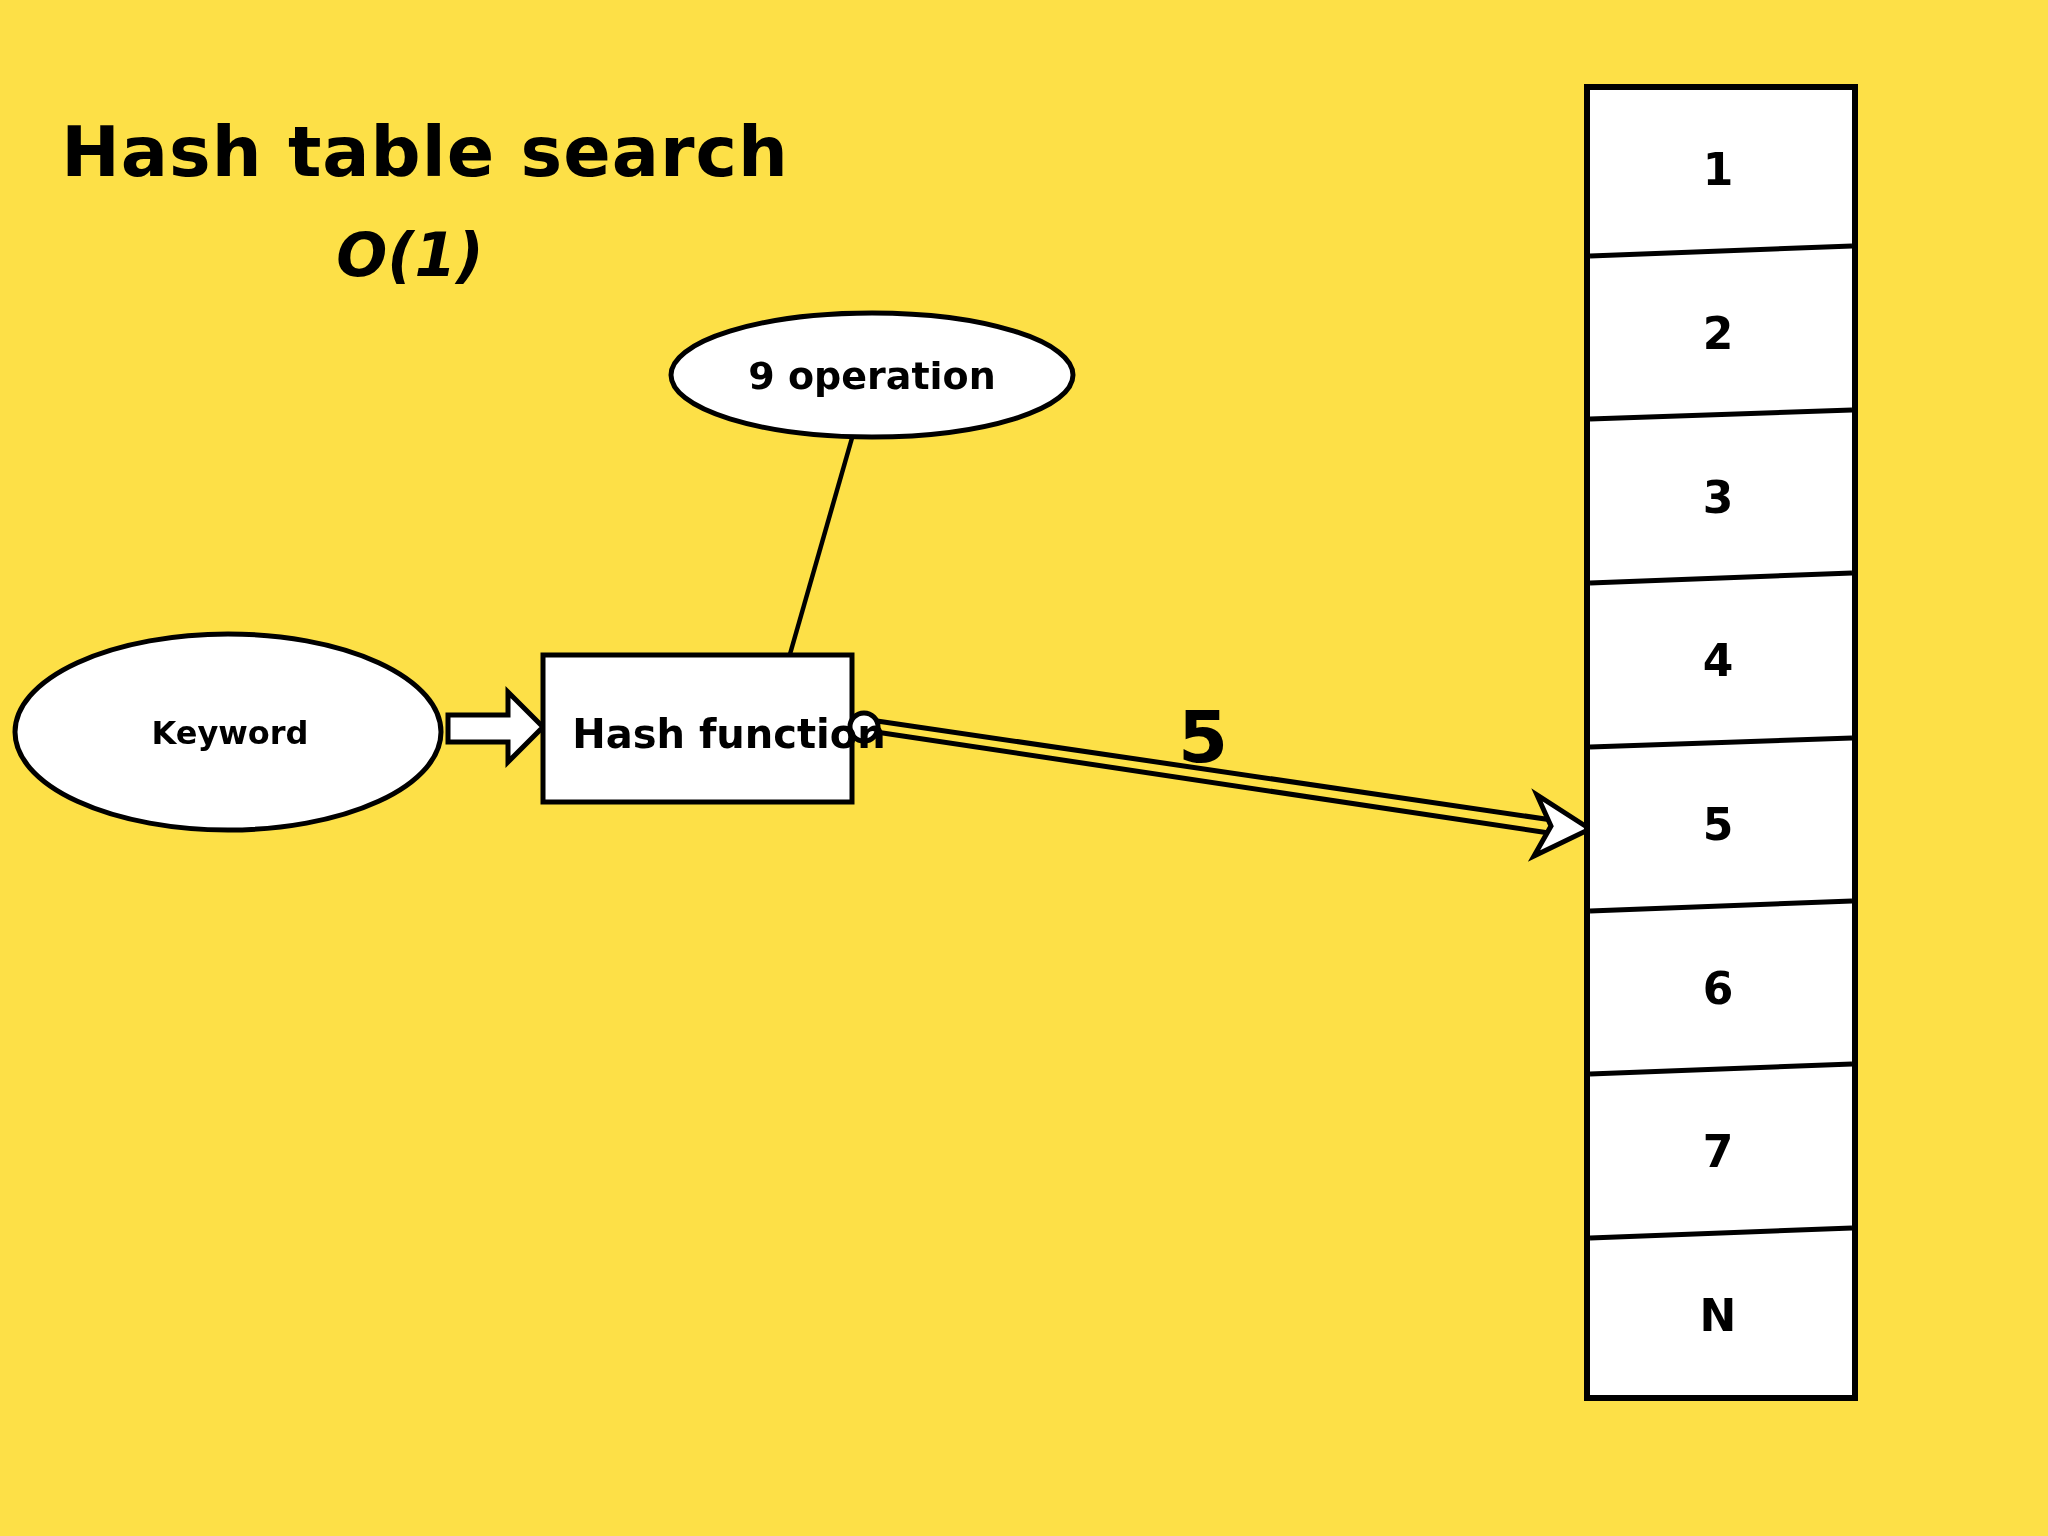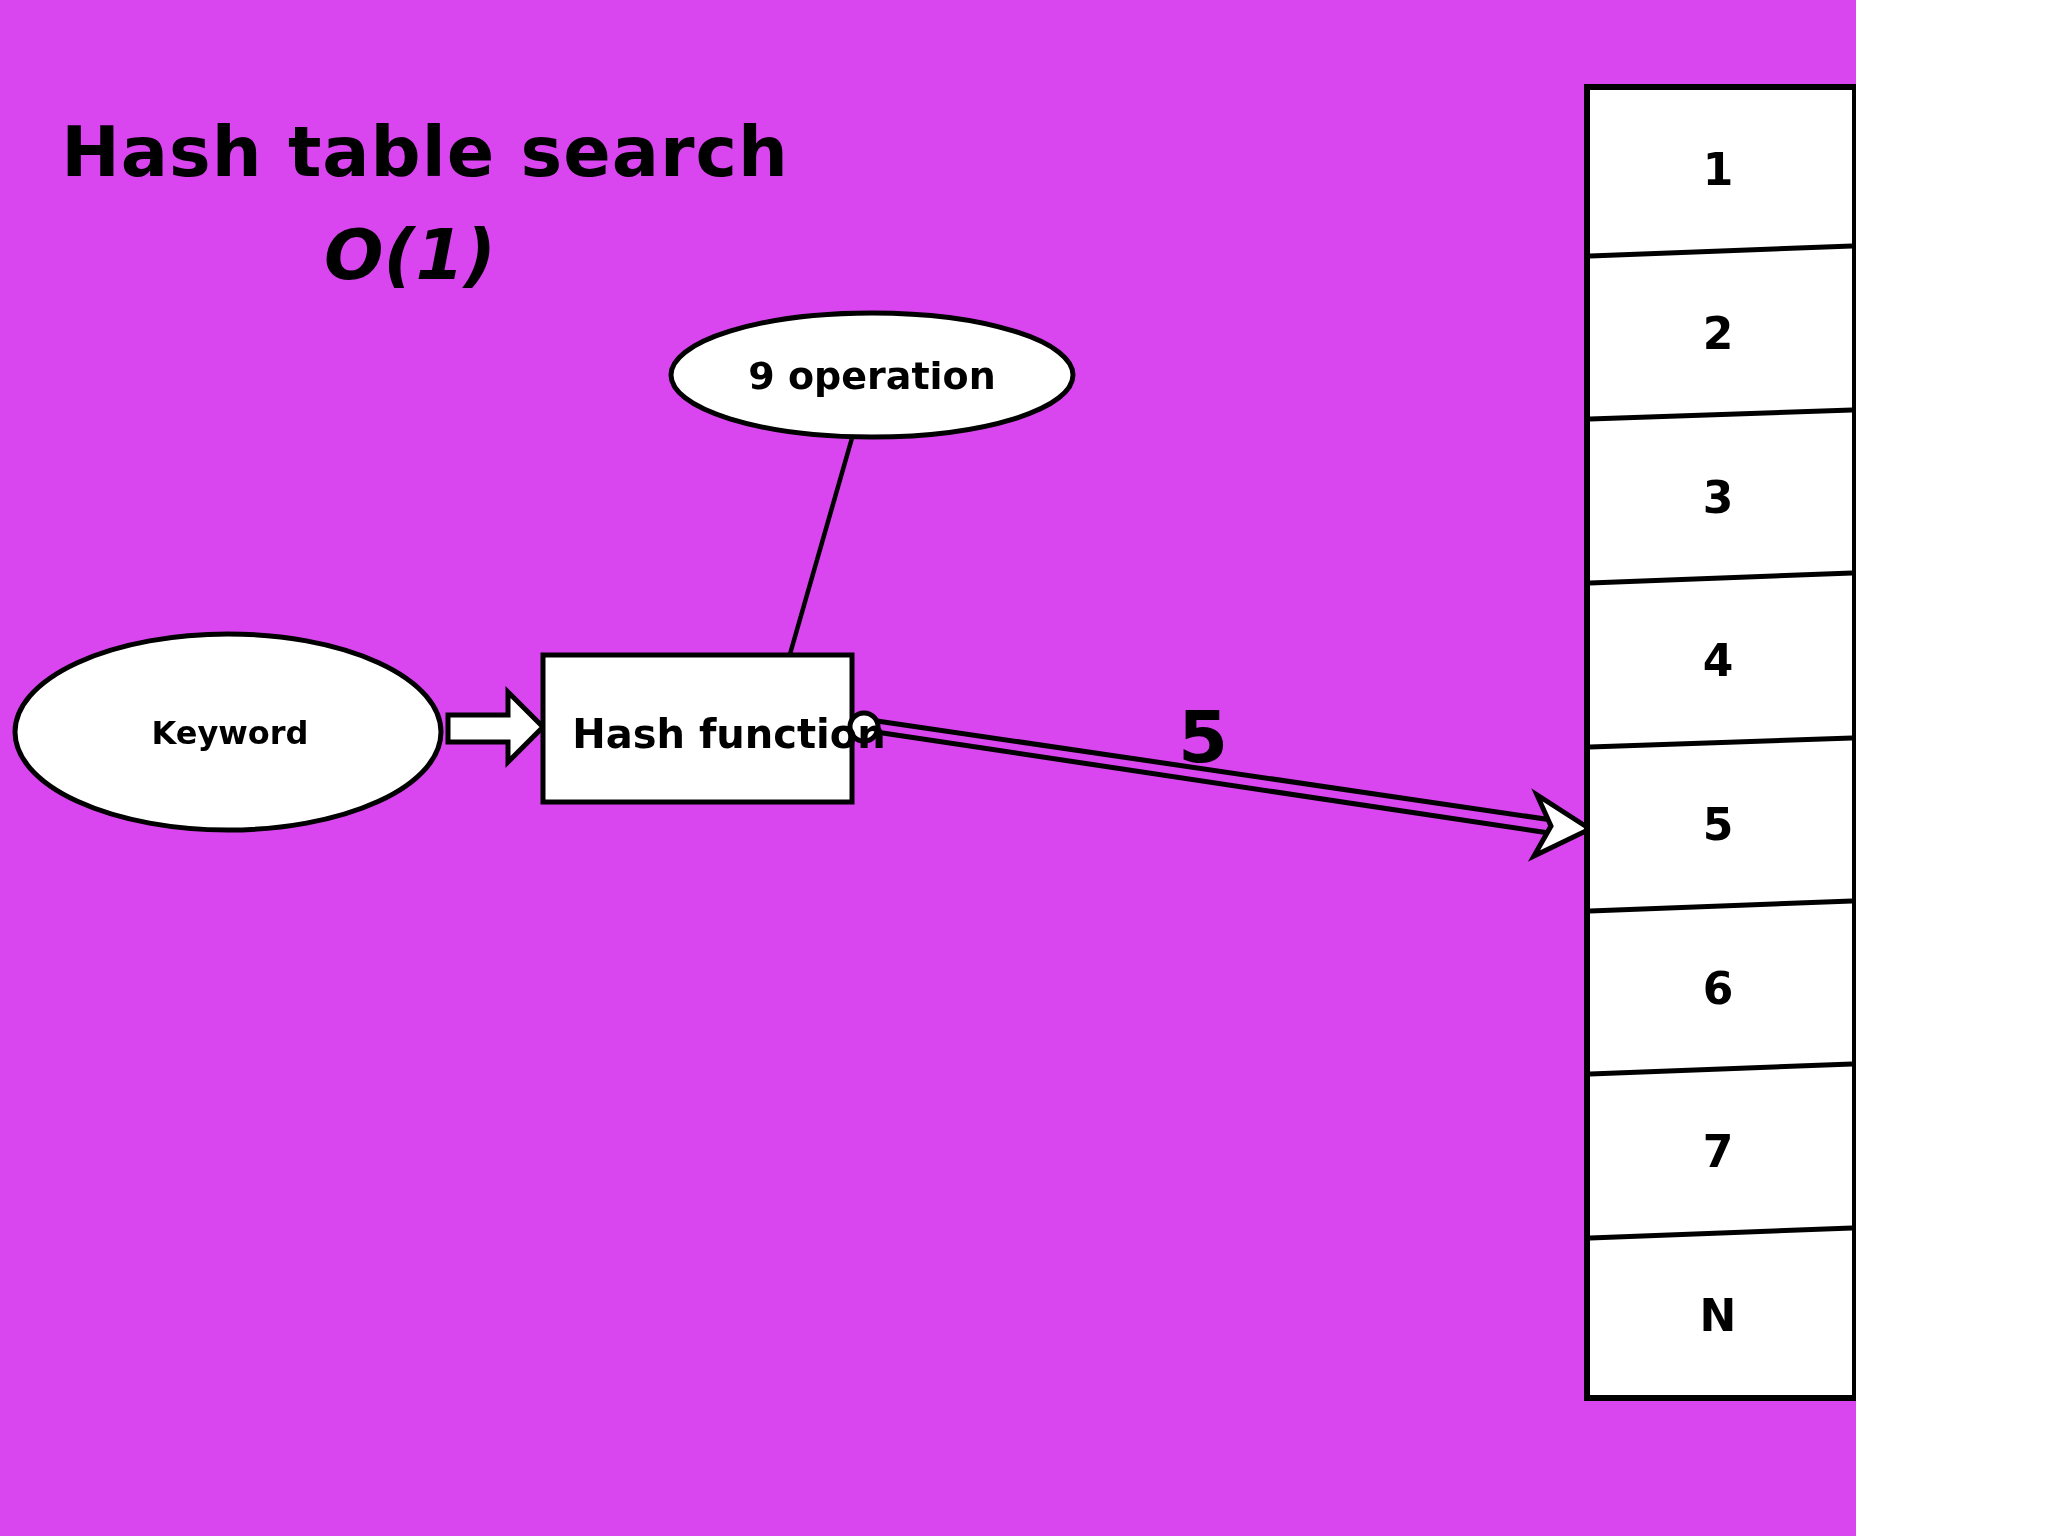--- a/index.html
+++ b/index.html
@@ -2,23 +2,23 @@
 <html><head>
 <meta charset="utf-8">
 <style>
   html, body {
     margin: 0;
     padding: 0;
     background: #ffffff;
   }
   .canvas {
     position: relative;
-    width: 1856px;
+    width: 2048px;
     height: 1536px;
-    background: #d946ef;
+    background: #fde047;
     font-family: "DejaVu Sans", sans-serif;
     color: #000000;
     overflow: hidden;
   }
   .shapes {
     position: absolute;
     left: 0;
     top: 0;
     width: 2048px;
     height: 1536px;
@@ -29,21 +29,21 @@
     font-weight: bold;
     white-space: nowrap;
     line-height: 1;
     text-align: center;
   }
   .title {
     font-size: 70px;
     letter-spacing: 1px;
   }
   .complexity {
-    font-size: 70px;
+    font-size: 60px;
     font-style: italic;
   }
   .op-label {
     font-size: 38px;
   }
   .keyword-label {
     font-size: 32px;
   }
   .hashfn-label {
     font-size: 40px;

